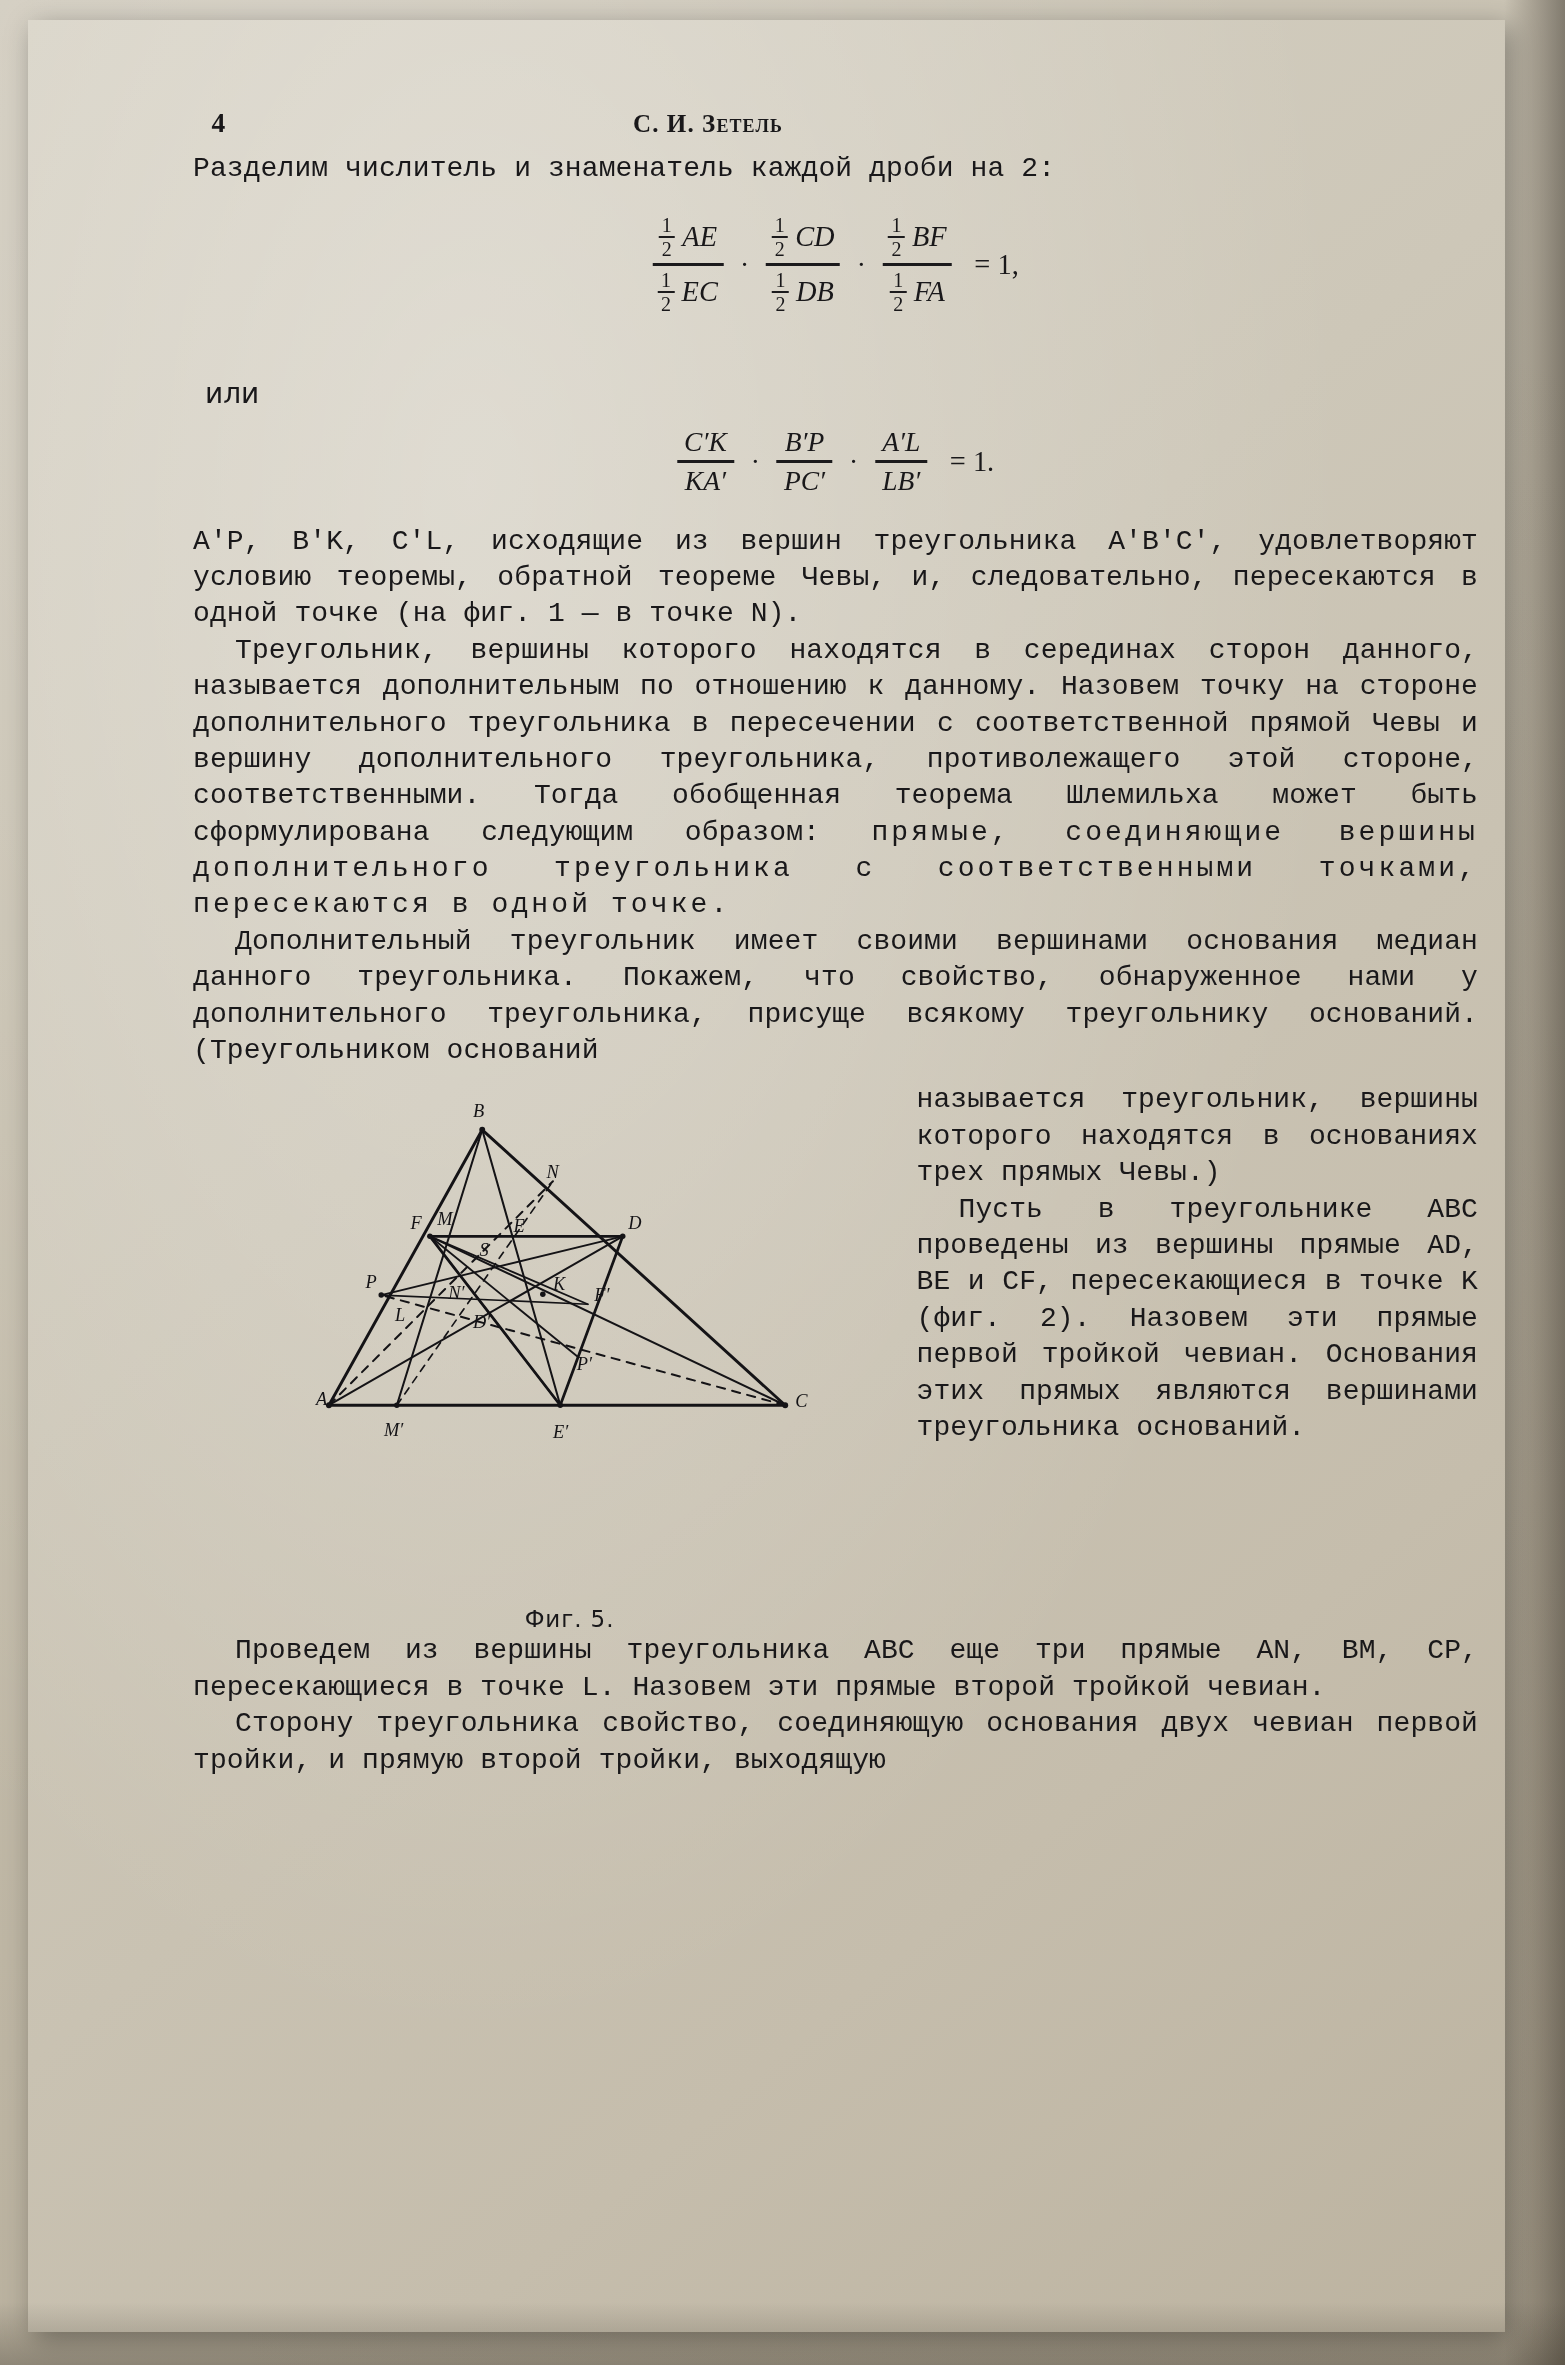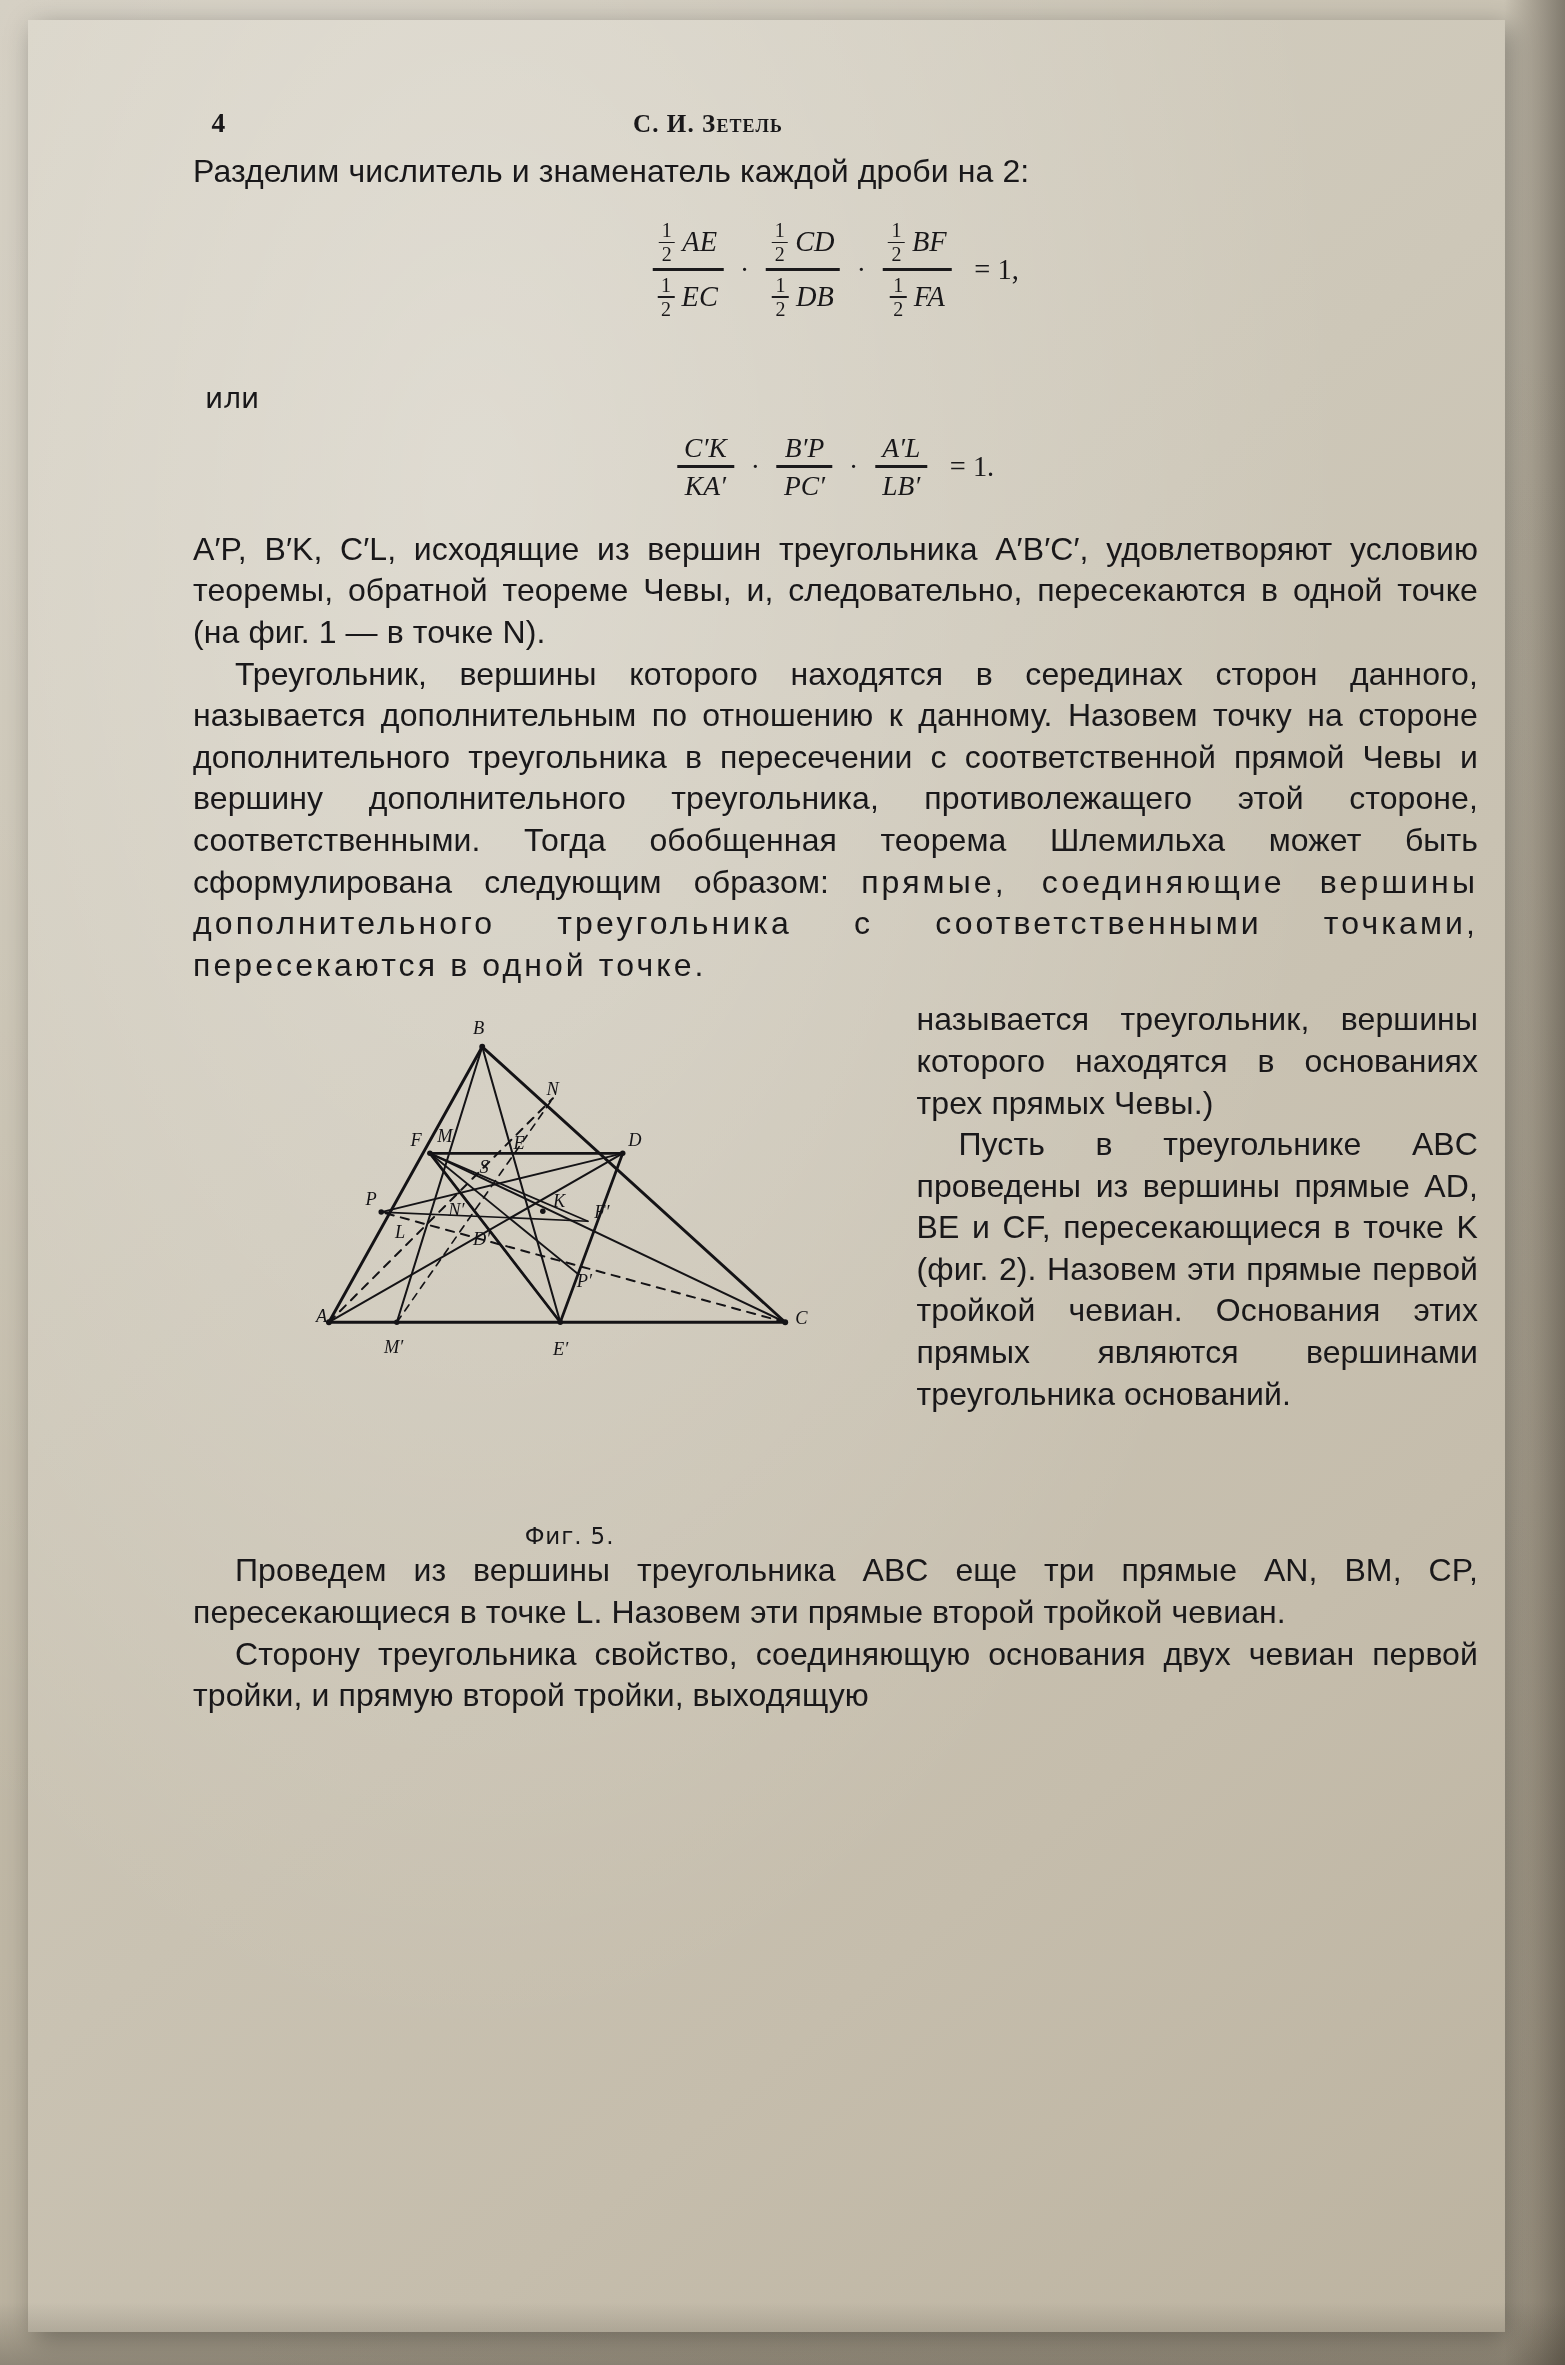--- a/index.html
+++ b/index.html
@@ -72,25 +72,25 @@
     top: 9.2px;
     font-size: 25px;
     letter-spacing: 1.1px;
     font-variant: small-caps;
     font-weight: 600;
   }
 
   
   p.t {
     margin: 0 0 0 0;
-    font-size: 32px;
+    font-size: 28px;
     line-height: 1.30;
     text-align: justify;
     text-justify: inter-word;
-    font-family: Liberation Sans, sans-serif;
+    font-family: Liberation Mono, monospace;
     letter-spacing: 0.1px;
   }
   .indent { text-indent: 42px; }
   .lead { margin-top: 14.7px; }
   .spaced { letter-spacing: 3.1px; }
   i, .it { font-style: italic; font-family: "Liberation Serif", serif; }
 
   
   .formula-1 {
     position: relative;
@@ -318,20 +318,21 @@
           <div class="den">LB′</div>
         </div>
         <span class="eq">= 1.</span>
       </div>
     </div>
 
     <p class="t lead">A′P, B′K, C′L, исходящие из вершин треугольника A′B′C′, удовлетворяют условию теоремы, обратной теореме Чевы, и, следовательно, пересекаются в одной точке (на фиг. 1 — в точке N).</p>
 
     <p class="t indent"><span>Треугольник, вершины которого находятся в серединах сторон данного, называется дополнительным по отношению к данному. Назовем точку на стороне дополнительного треугольника в пересечении с соответственной прямой Чевы и вершину дополнительного треугольника, противолежащего этой стороне, соответственными. Тогда обобщенная теорема Шлемильха может быть сформулирована следующим образом: </span><span class="spaced">прямые, соединяющие вершины дополнительного треугольника с соответственными точками, пересекаются в одной точке.</span></p>
 
+    <p class="t indent">Дополнительный треугольник имеет своими вершинами основания медиан данного треугольника. Покажем, что свойство, обнаруженное нами у дополнительного треугольника, присуще всякому треугольнику оснований. (Треугольником оснований</p>
 
     <div class="figwrap">
       <div class="figure">
         <svg width="707" height="551" viewBox="0 0 770 600">
           <g stroke="#141316" fill="none" stroke-width="3.2" stroke-linecap="round" stroke-linejoin="round">
 
             <path d="M148 352 L315 52 L645 352 Z"></path>
 
             <path d="M258 168 L468 168 L400 352 Z" stroke-width="3"></path>
 

